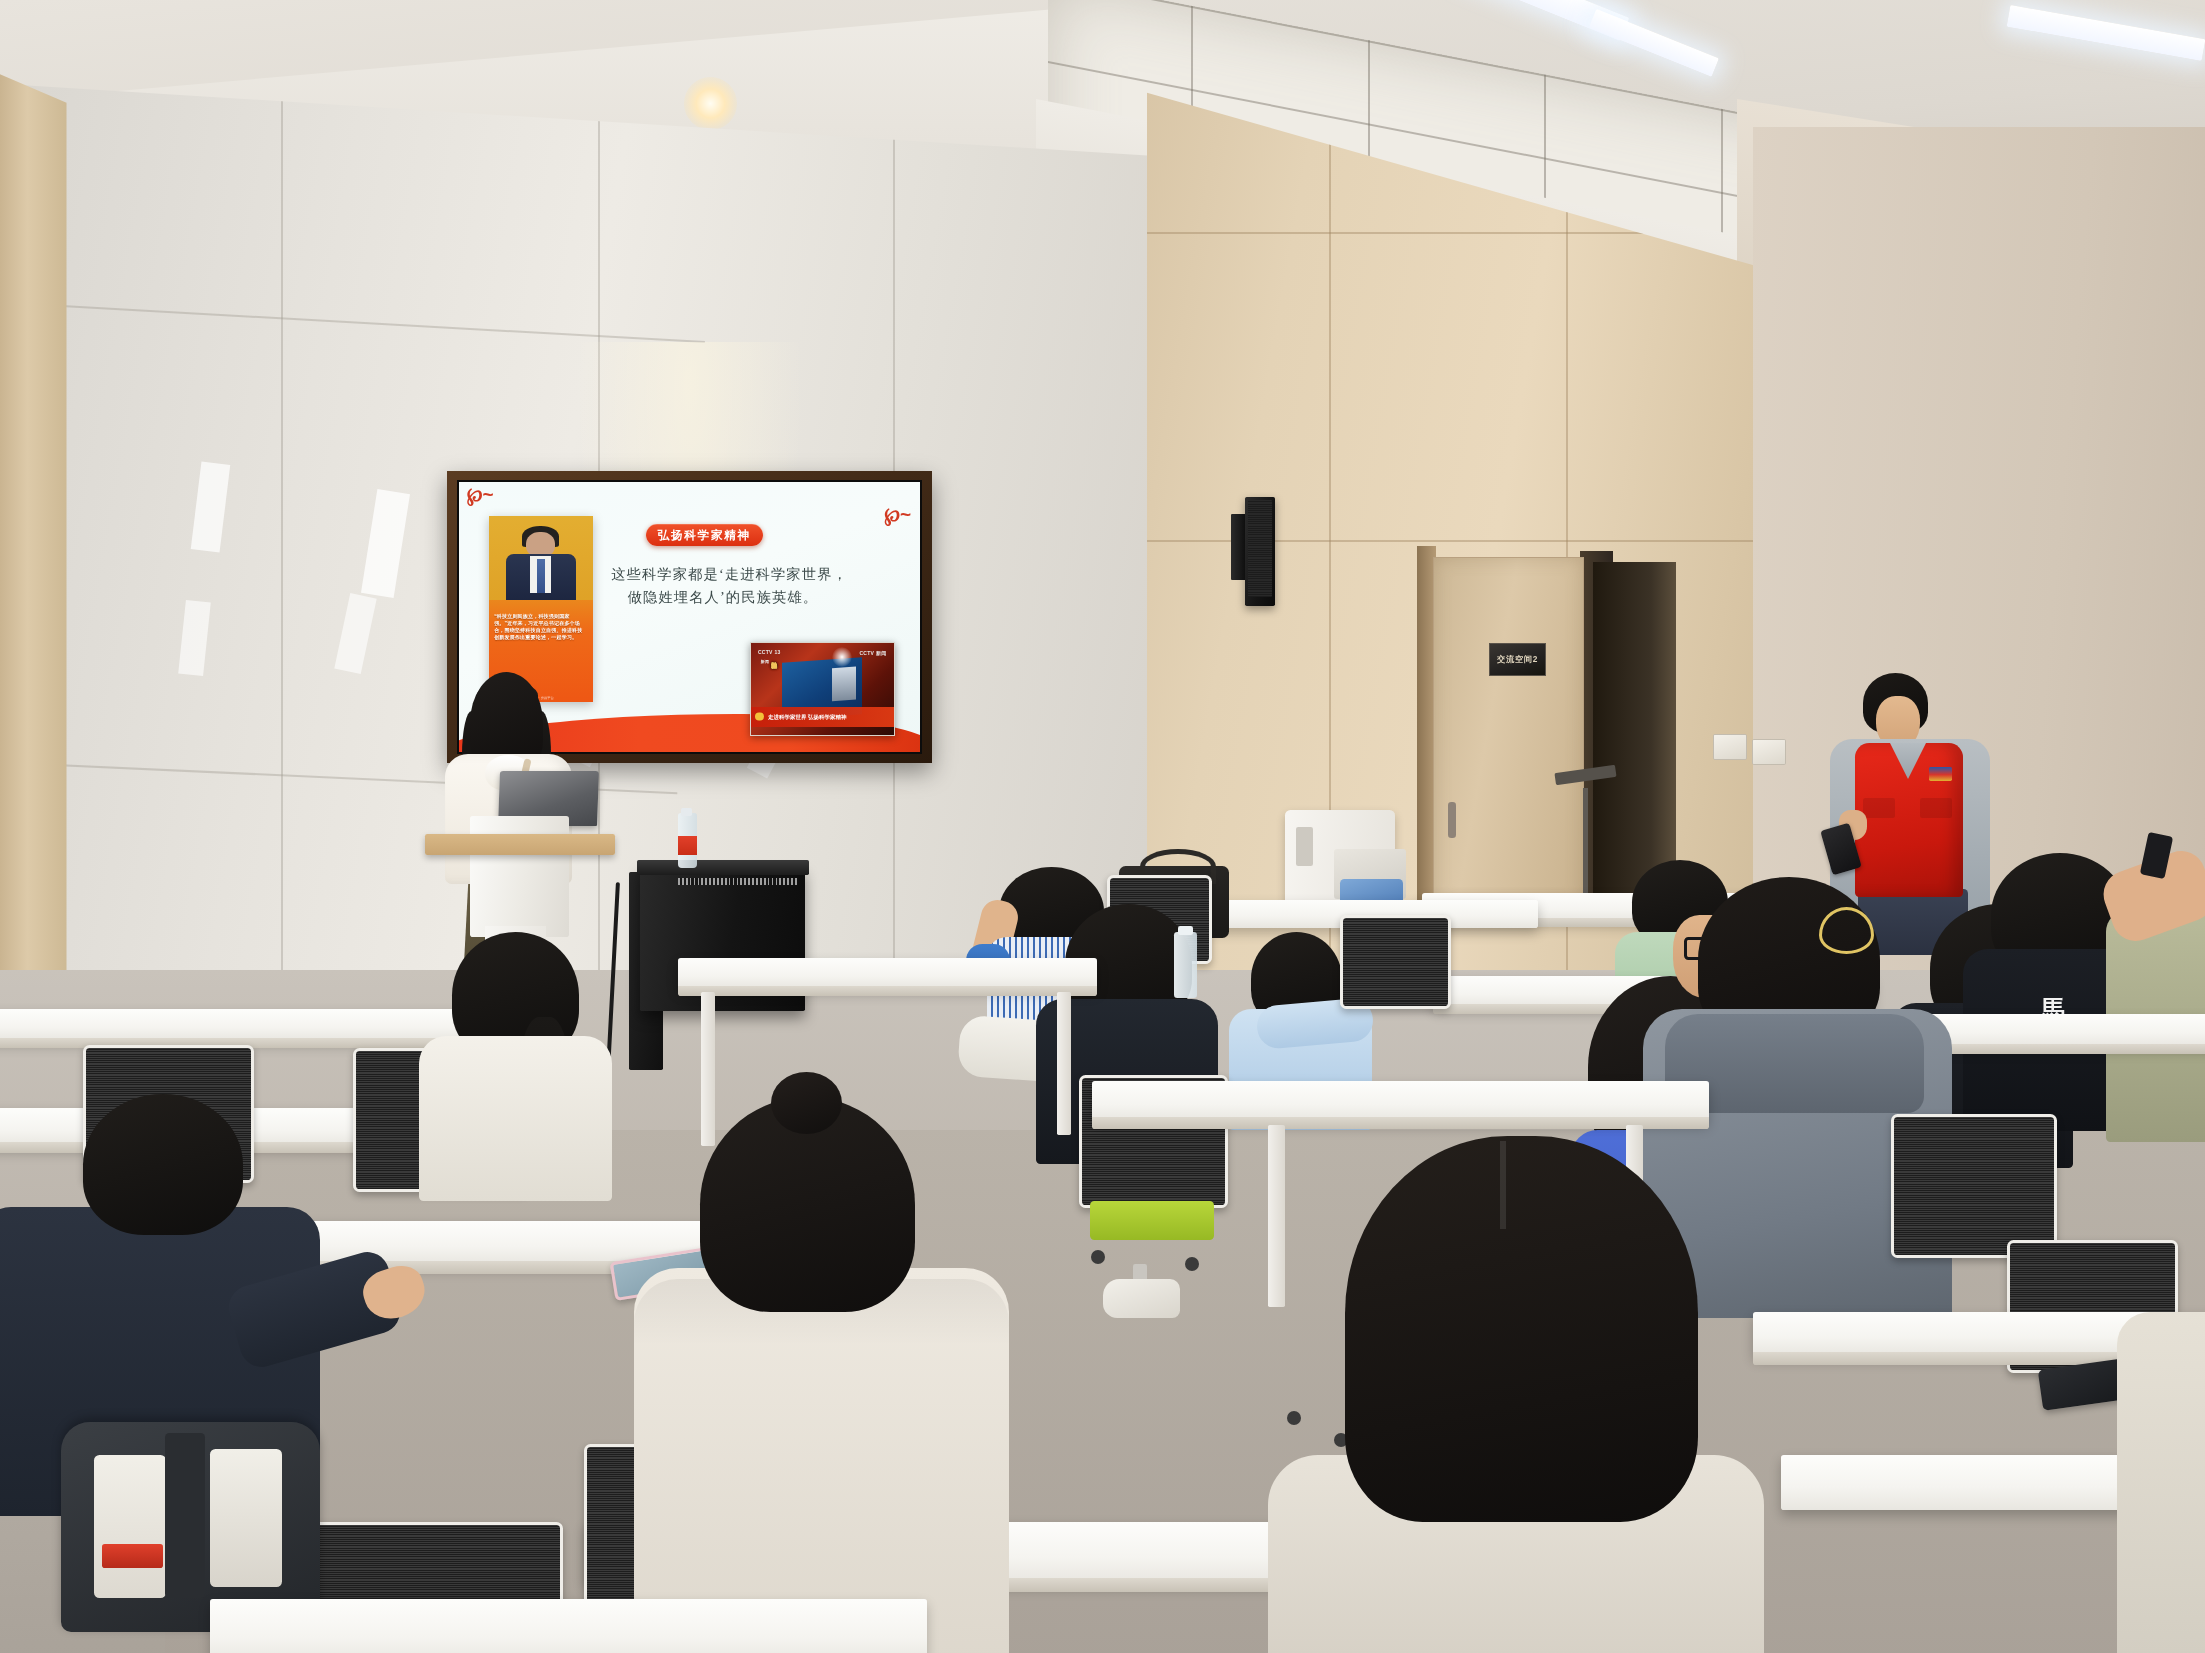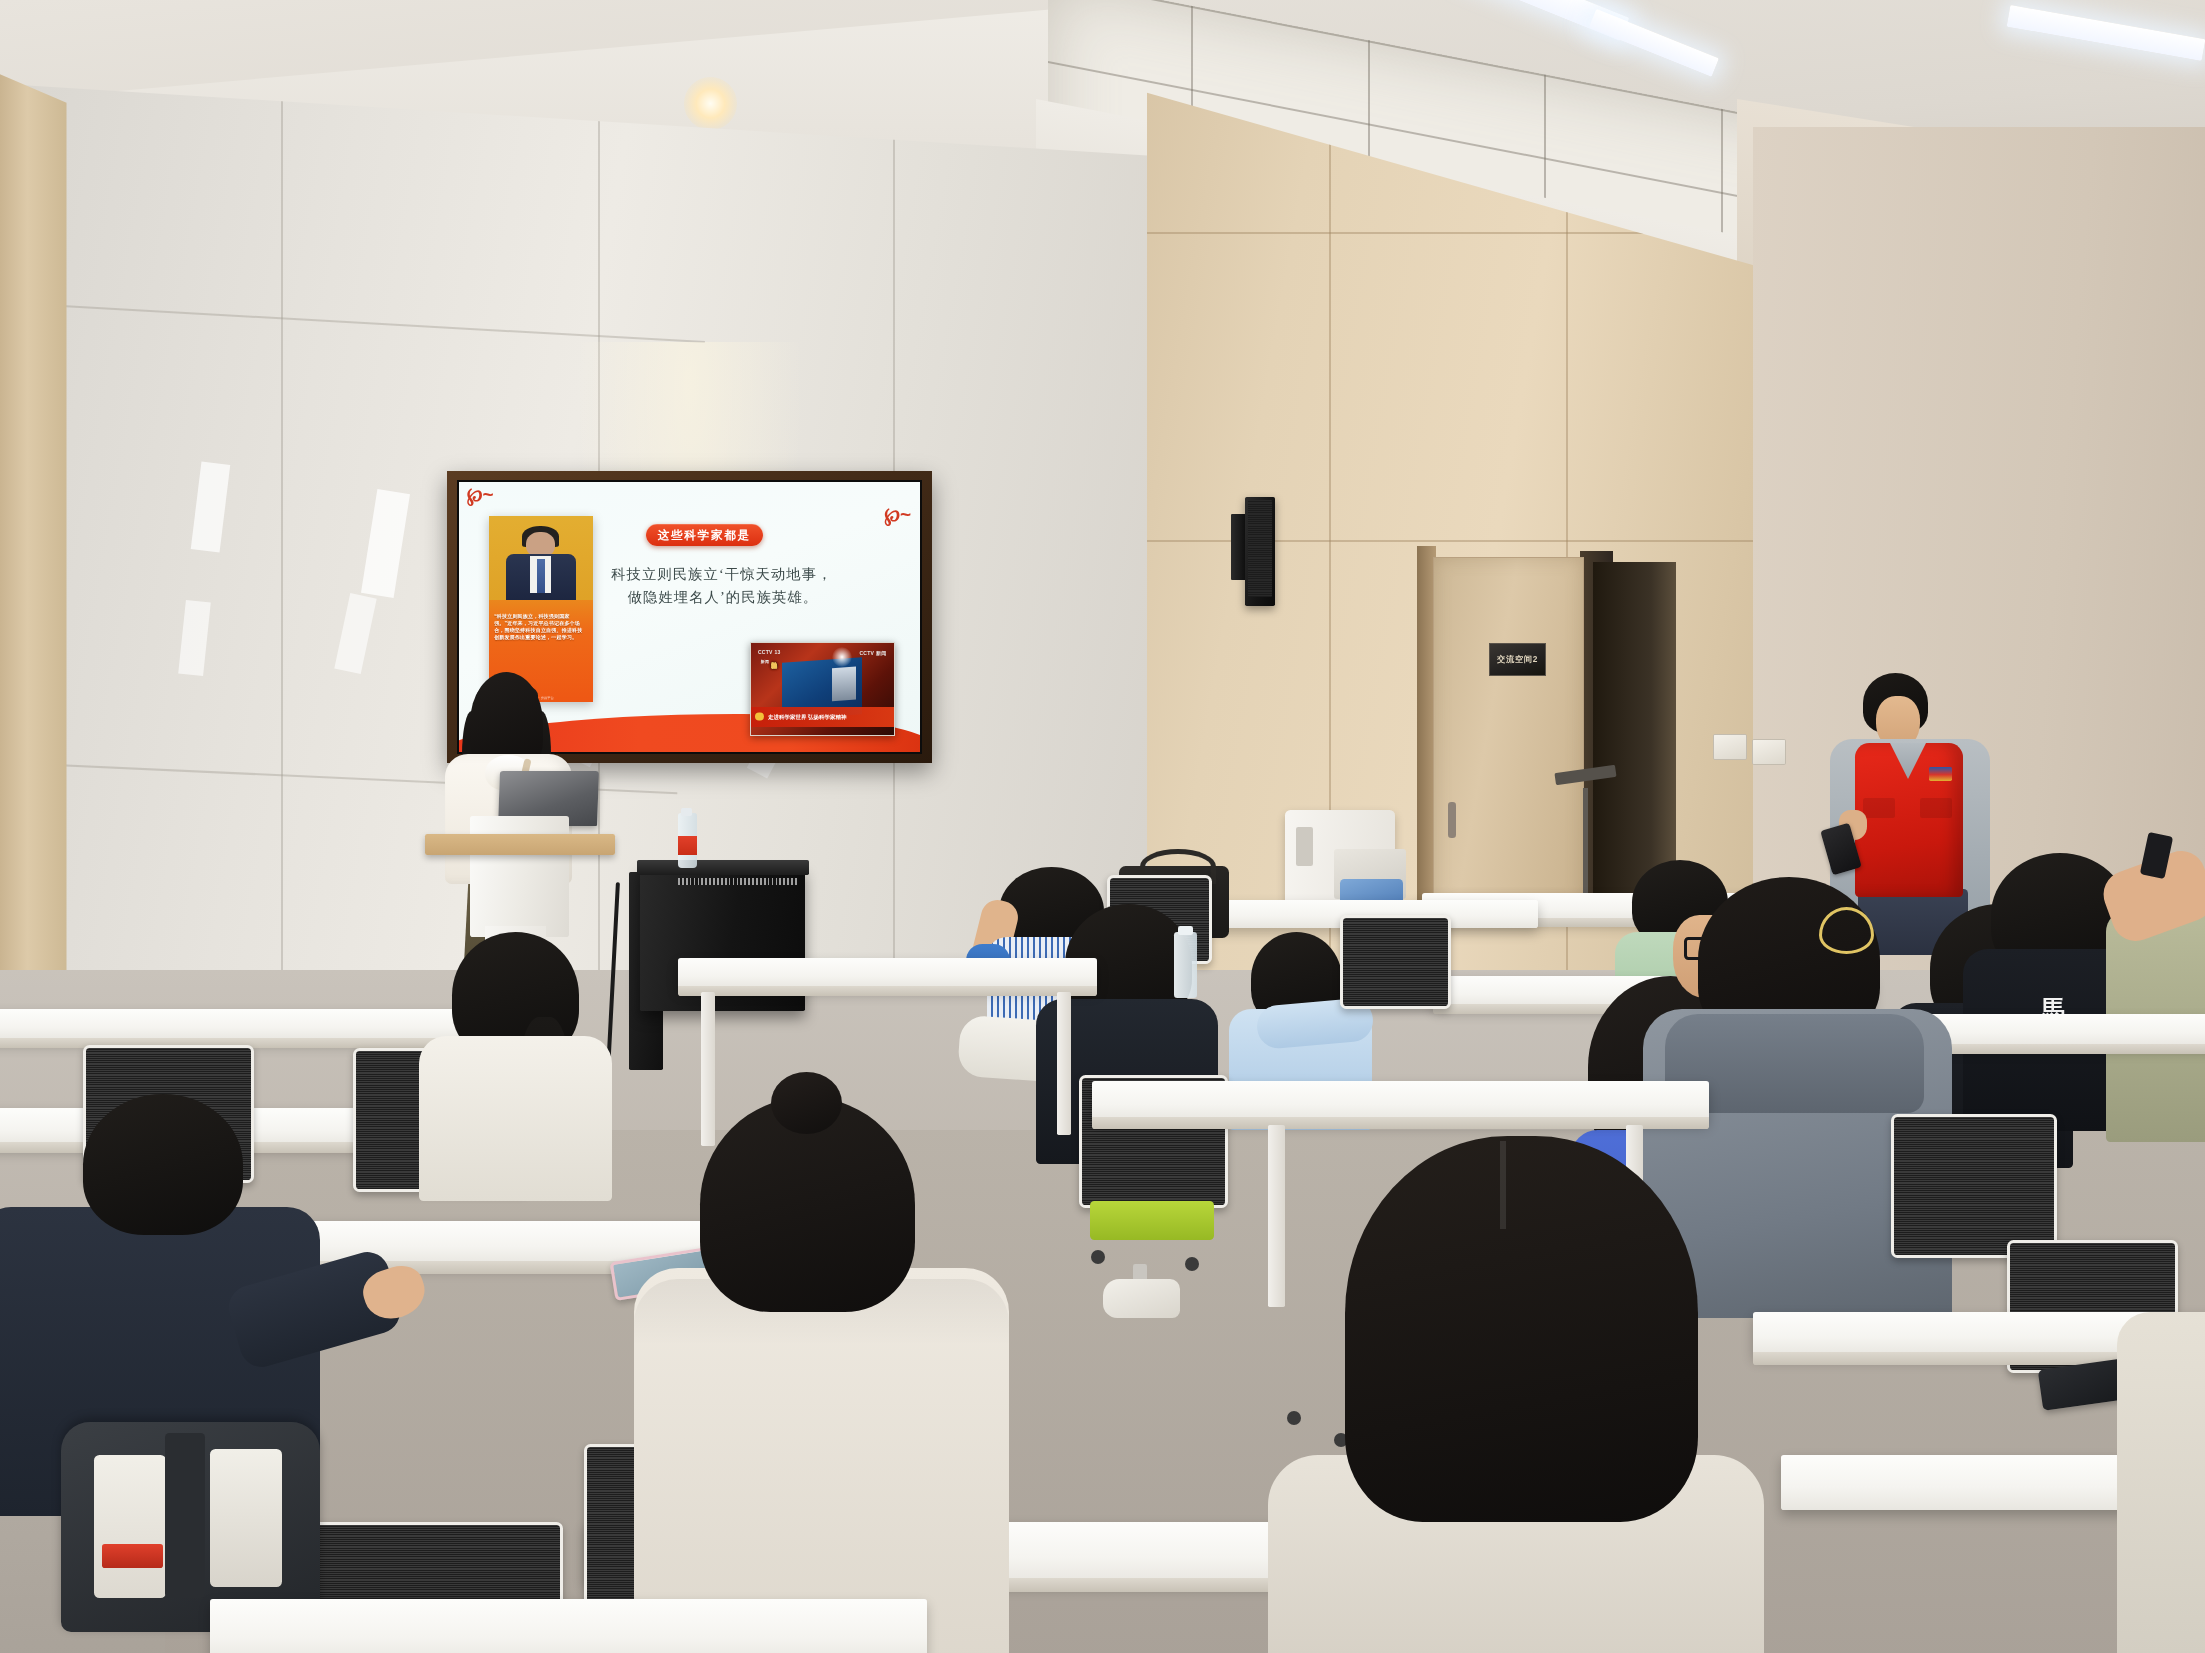--- a/index.html
+++ b/index.html
@@ -465,23 +465,23 @@
             <div class="abs poster-figure-hair" style="left:32%;top:12%;width:36%;height:26%;"></div>
             <div class="abs poster-figure-head" style="left:36%;top:19%;width:28%;height:30%;"></div>
             <div class="abs poster-figure-body" style="left:16%;top:46%;width:68%;height:54%;"></div>
             <div class="abs poster-figure-shirt" style="left:40%;top:48%;width:20%;height:44%;"></div>
             <div class="abs poster-figure-tie" style="left:46%;top:52%;width:8%;height:40%;"></div>
           </div>
           <div class="abs" id="poster-text">“科技立则民族立，科技强则国家强。”近年来，习近平总书记在多个场合，围绕坚持科技自立自强、推进科技创新发展作出重要论述，一起学习。</div>
           <div class="abs" id="poster-credit">人民网 · 党媒平台</div>
         </div>
 
-        <div class="abs" id="slide-badge">这些科学家都是</div>
+        <div class="abs" id="slide-badge">弘扬科学家精神</div>
         <div class="abs" id="slide-quote">
-          <span class="ln">科技立则民族立‘干惊天动地事，</span>
+          <span class="ln">这些科学家都是‘走进科学家世界，</span>
           <span class="ln ln2">做隐姓埋名人’的民族英雄。</span>
         </div>
 
         <div class="abs" id="slide-video">
           <div class="abs cctv-logo" style="left:5%;top:6%;">CCTV 13</div>
           <div class="abs cctv-logo" style="left:7%;top:17%;font-size:3.9px;">新闻</div>
           <div class="abs cctv-logo" style="right:5%;top:8%;">CCTV 新闻</div>
           <div class="abs vert-banner" style="left:13%;top:15%;">弘扬科学家精神</div>
           <div class="abs" id="video-stage">
             <div class="abs" id="video-stage-pic"></div>

